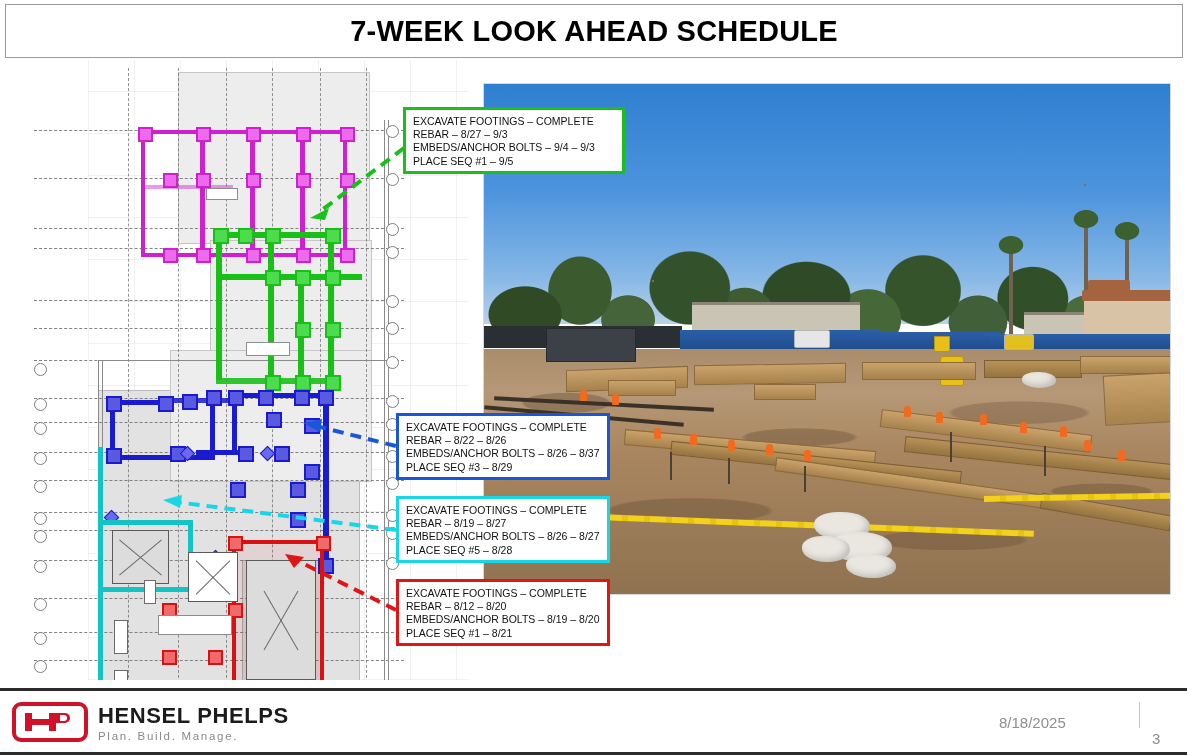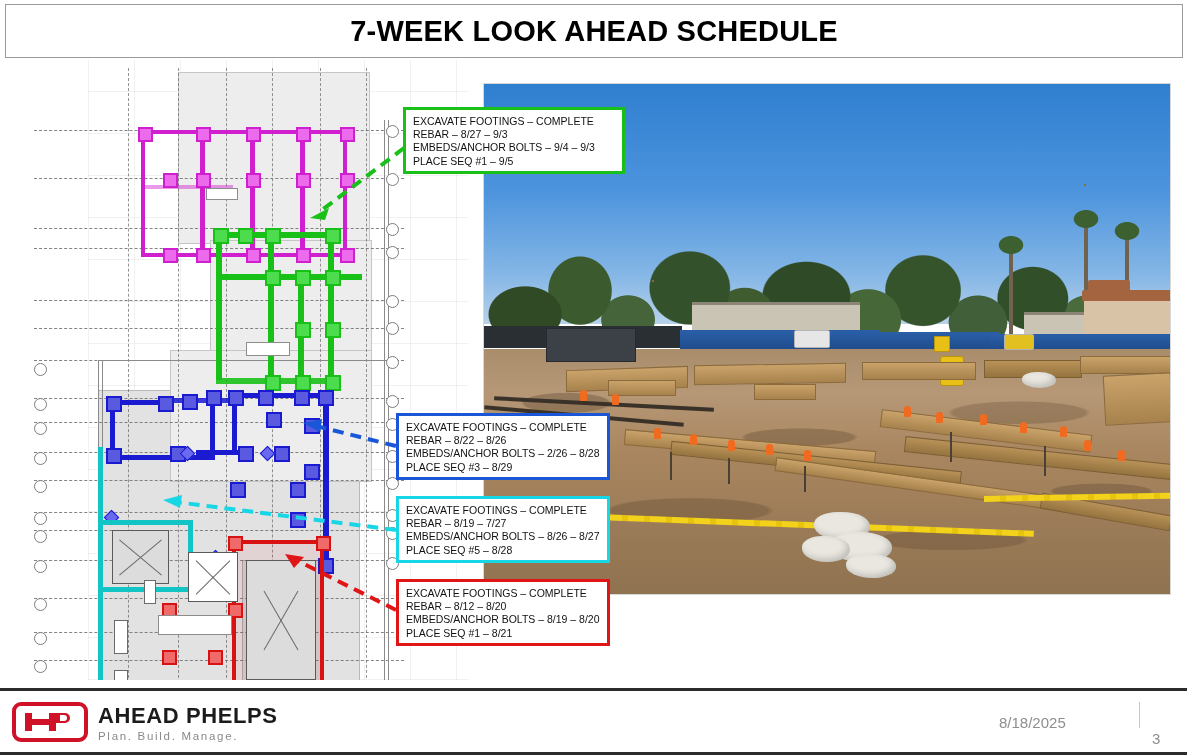--- a/index.html
+++ b/index.html
@@ -423,27 +423,27 @@
   <div class="callout c-green" style="left:403px;top:49px;width:222px;height:67px;">
     <div>EXCAVATE FOOTINGS – COMPLETE</div>
     <div>REBAR – 8/27 – 9/3</div>
     <div>EMBEDS/ANCHOR BOLTS – 9/4 – 9/3</div>
     <div>PLACE SEQ #1 – 9/5</div>
   </div>
 
   <div class="callout c-blue" style="left:396px;top:355px;width:214px;height:67px;">
     <div>EXCAVATE FOOTINGS – COMPLETE</div>
     <div>REBAR – 8/22 – 8/26</div>
-    <div>EMBEDS/ANCHOR BOLTS – 2/26 – 8/28</div>
+    <div>EMBEDS/ANCHOR BOLTS – 8/26 – 8/37</div>
     <div>PLACE SEQ #3 – 8/29</div>
   </div>
 
   <div class="callout c-cyan" style="left:396px;top:438px;width:214px;height:67px;">
     <div>EXCAVATE FOOTINGS – COMPLETE</div>
-    <div>REBAR – 8/19 – 7/27</div>
+    <div>REBAR – 8/19 – 8/27</div>
     <div>EMBEDS/ANCHOR BOLTS – 8/26 – 8/27</div>
     <div>PLACE SEQ #5 – 8/28</div>
   </div>
 
   <div class="callout c-red" style="left:396px;top:521px;width:214px;height:67px;">
     <div>EXCAVATE FOOTINGS – COMPLETE</div>
     <div>REBAR – 8/12 – 8/20</div>
     <div>EMBEDS/ANCHOR BOLTS – 8/19 – 8/20</div>
     <div>PLACE SEQ #1 – 8/21</div>
   </div>
@@ -456,21 +456,21 @@
   <div class="logo">
     <div class="logo-ring"></div>
     <div class="logo-h"></div>
     <div class="logo-bar"></div>
     <div class="logo-p1"></div>
     <div class="logo-p2"></div>
     <div class="logo-p3"></div>
   </div>
 
   <div class="brand">
-    <div class="brand-name">AHEAD PHELPS</div>
+    <div class="brand-name">HENSEL PHELPS</div>
     <div class="brand-tag">Plan. Build. Manage.</div>
   </div>
 
   <div class="foot-date">8/18/2025</div>
   <div class="foot-divider"></div>
   <div class="foot-page">3</div>
 
   <div class="foot-rule-bot"></div>
 </div>
 

